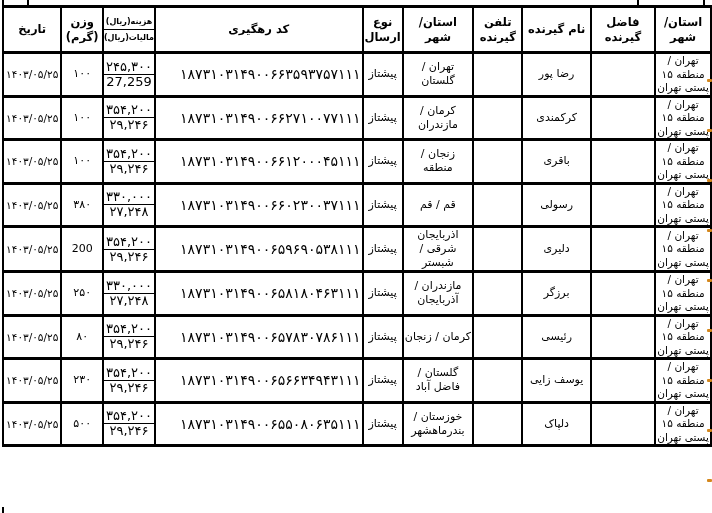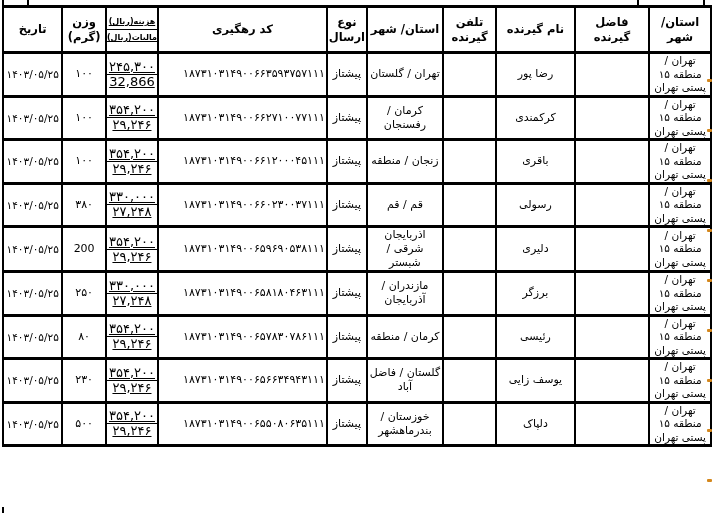--- a/index.html
+++ b/index.html
@@ -37,28 +37,28 @@
   col.c-receiver_site{width:82px;}
   col.c-receiver_name{width:86px;}
   col.c-receiver_phone{width:56px;}
   col.c-dest{width:80px;}
   col.c-send_type{width:36px;}
   col.c-tracking_code{width:142px;}
   col.c-cost_tax{width:48px;}
   col.c-weight{width:45px;}
   col.c-date{width:60px;}
 
-  td.c-tracking_code{font-size:11px;letter-spacing:0;padding-left:24px;}
+  td.c-tracking_code{font-size:14px;letter-spacing:0;padding-left:24px;}
   td.c-date{font-size:10.5px;}
   td.c-origin{font-size:10.5px;line-height:13.5px;}
   td.c-dest{line-height:14px;border-radius:11px;}
 
   
   th.c-cost_tax,td.c-cost_tax{padding:0;}
-  .split{display:flex;flex-direction:column;height:100%;justify-content:stretch;text-decoration:underline;}
+  .split{display:flex;flex-direction:column;height:100%;justify-content:stretch;}
   .split .top,.split .bottom{
     flex:1;display:flex;align-items:center;justify-content:center;
   }
   .split .top{border-bottom:1px solid #000;}
   td .split .top,td .split .bottom{font-size:13px;}
   th .split .top,th .split .bottom{font-size:8px;font-weight:bold;}
 </style>
 </head>
 <body>
 
@@ -106,32 +106,32 @@
         <td class="c-origin">تهران / منطقه ۱۵ پستی تهران</td>
         <td class="c-receiver_site"></td>
         <td class="c-receiver_name">رضا پور</td>
         <td class="c-receiver_phone"></td>
         <td class="c-dest">تهران / گلستان</td>
         <td class="c-send_type">پیشتاز</td>
         <td class="c-tracking_code">۱۸۷۳۱۰۳۱۴۹۰۰۶۶۳۵۹۳۷۵۷۱۱۱</td>
         <td class="c-cost_tax">
           <div class="split">
             <div class="top">۲۴۵,۳۰۰</div>
-            <div class="bottom">32,866</div>
+            <div class="bottom">27,259</div>
           </div>
         </td>
         <td class="c-weight">۱۰۰</td>
         <td class="c-date">۱۴۰۳/۰۵/۲۵</td>
       </tr>
       <tr>
         <td class="c-origin">تهران / منطقه ۱۵ پستی تهران</td>
         <td class="c-receiver_site"></td>
         <td class="c-receiver_name">کرکمندی</td>
         <td class="c-receiver_phone"></td>
-        <td class="c-dest">کرمان / رفسنجان</td>
+        <td class="c-dest">کرمان / مازندران</td>
         <td class="c-send_type">پیشتاز</td>
         <td class="c-tracking_code">۱۸۷۳۱۰۳۱۴۹۰۰۶۶۲۷۱۰۰۷۷۱۱۱</td>
         <td class="c-cost_tax">
           <div class="split">
             <div class="top">۳۵۴,۲۰۰</div>
             <div class="bottom">۲۹,۲۴۶</div>
           </div>
         </td>
         <td class="c-weight">۱۰۰</td>
         <td class="c-date">۱۴۰۳/۰۵/۲۵</td>
@@ -202,21 +202,21 @@
           </div>
         </td>
         <td class="c-weight">۲۵۰</td>
         <td class="c-date">۱۴۰۳/۰۵/۲۵</td>
       </tr>
       <tr>
         <td class="c-origin">تهران / منطقه ۱۵ پستی تهران</td>
         <td class="c-receiver_site"></td>
         <td class="c-receiver_name">رئیسی</td>
         <td class="c-receiver_phone"></td>
-        <td class="c-dest">کرمان / منطقه</td>
+        <td class="c-dest">کرمان / زنجان</td>
         <td class="c-send_type">پیشتاز</td>
         <td class="c-tracking_code">۱۸۷۳۱۰۳۱۴۹۰۰۶۵۷۸۳۰۷۸۶۱۱۱</td>
         <td class="c-cost_tax">
           <div class="split">
             <div class="top">۳۵۴,۲۰۰</div>
             <div class="bottom">۲۹,۲۴۶</div>
           </div>
         </td>
         <td class="c-weight">۸۰</td>
         <td class="c-date">۱۴۰۳/۰۵/۲۵</td>

